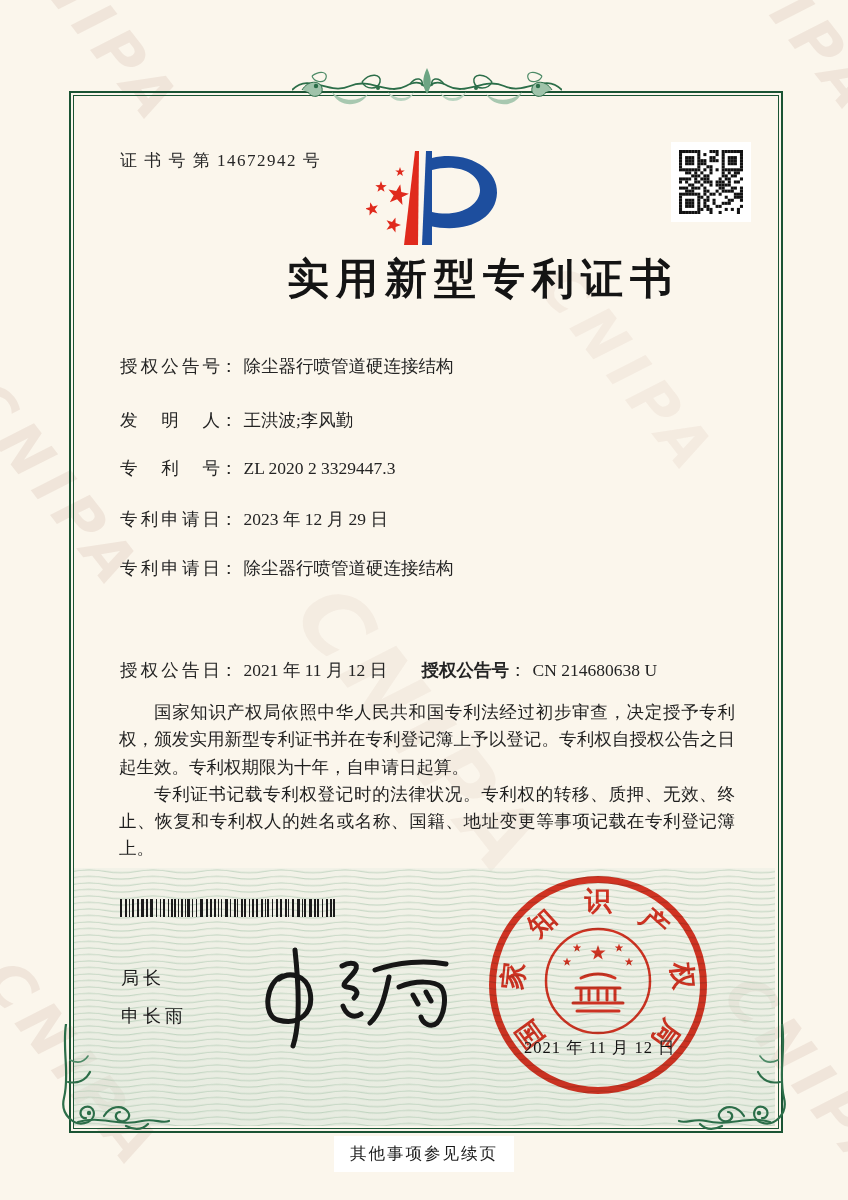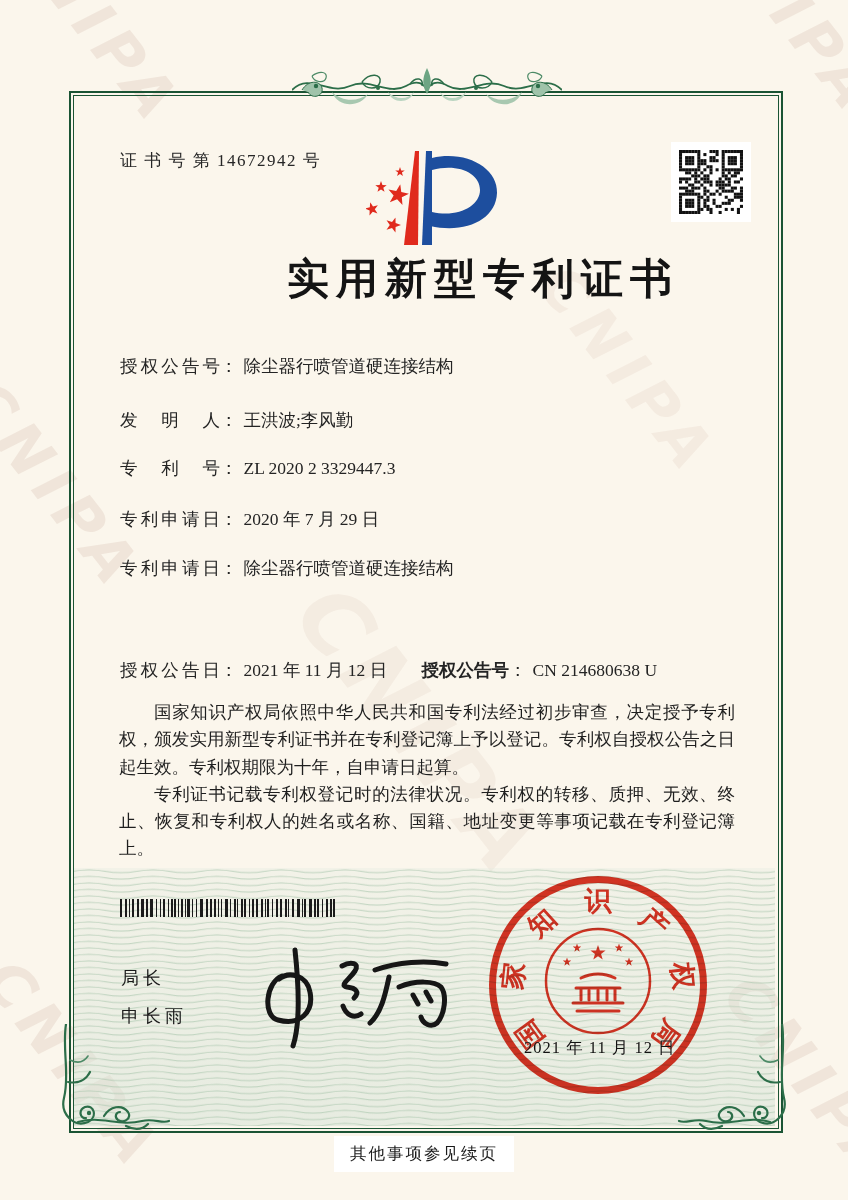--- a/index.html
+++ b/index.html
@@ -406,21 +406,21 @@
   <div class="frow" style="top:354px;">
     <span class="flabel">授权公告号</span><span class="fcolon">：</span><span>除尘器行喷管道硬连接结构</span>
   </div>
   <div class="frow" style="top:408px;">
     <span class="flabel">发明人</span><span class="fcolon">：</span><span>王洪波;李风勤</span>
   </div>
   <div class="frow" style="top:456px;">
     <span class="flabel">专利号</span><span class="fcolon">：</span><span>ZL 2020 2 3329447.3</span>
   </div>
   <div class="frow" style="top:507px;">
-    <span class="flabel">专利申请日</span><span class="fcolon">：</span><span>2020 年 7 月 29 日</span>
+    <span class="flabel">专利申请日</span><span class="fcolon">：</span><span>2023 年 12 月 29 日</span>
   </div>
   <div class="frow" style="top:556px;">
     <span class="flabel">专利申请日</span><span class="fcolon">：</span><span>除尘器行喷管道硬连接结构</span>
   </div>
   <div class="frow" style="top:658px;">
     <span>
       <span class="flabel">授权公告日</span><span class="fcolon">：</span><span>2021 年 11 月 12 日</span>
     </span>
     <span class="grant2">
       <span class="flabel2">授权公告号</span><span class="fcolon">：</span><span>CN 214680638 U</span>

